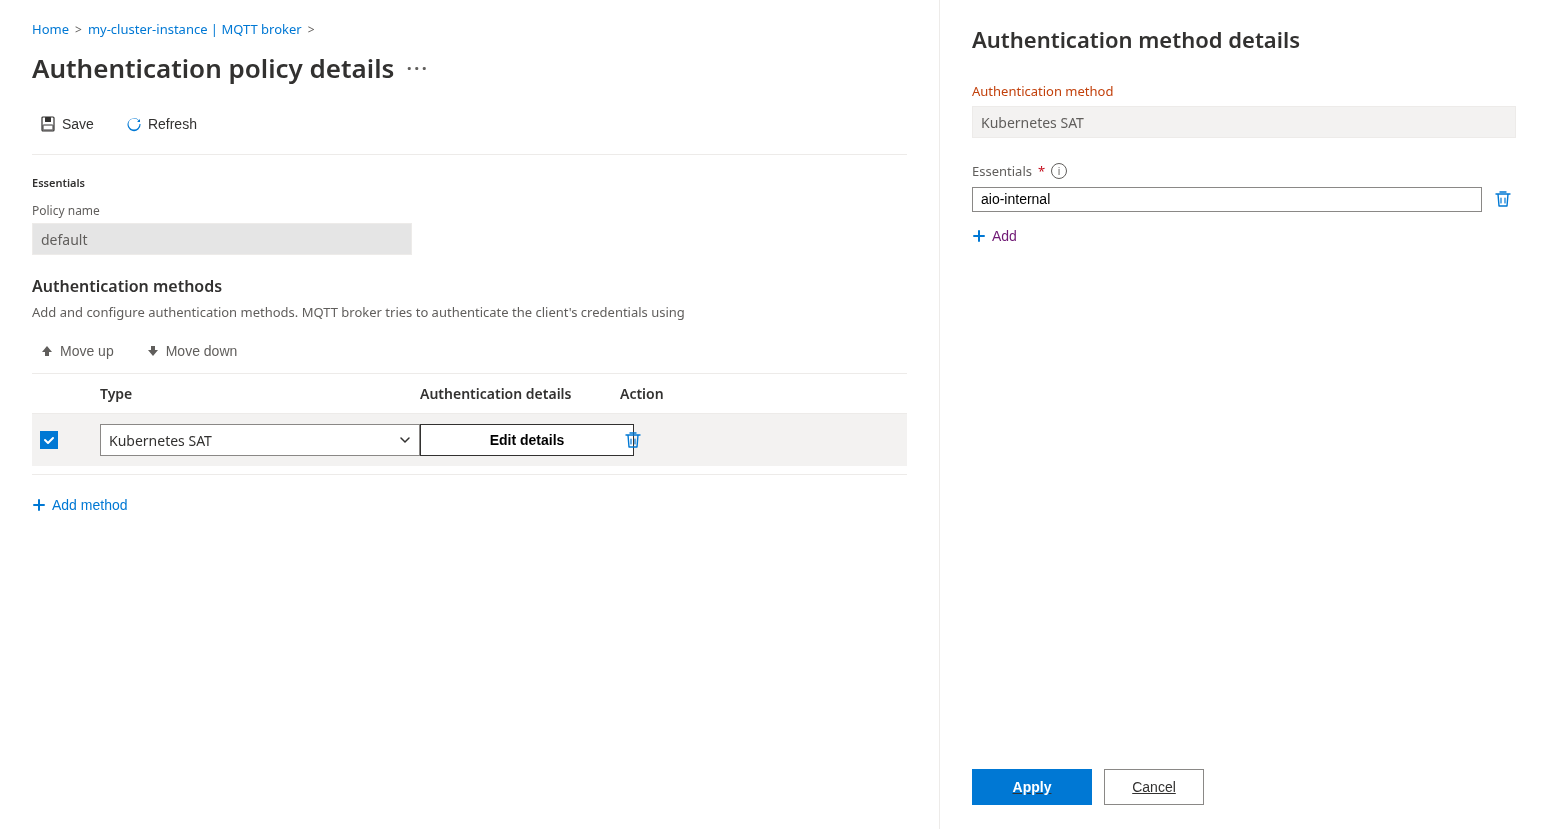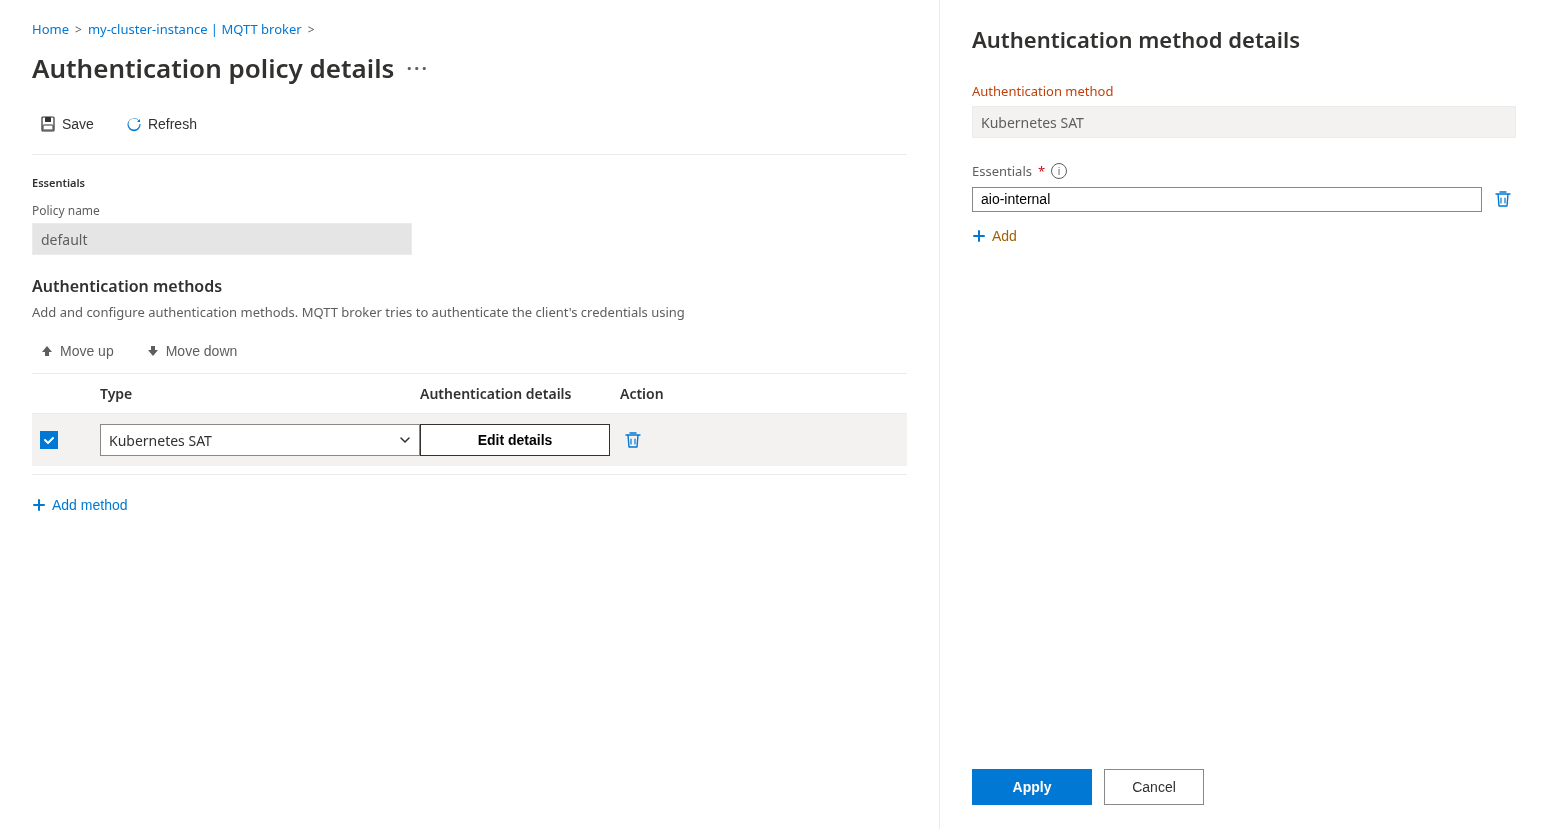--- a/index.html
+++ b/index.html
@@ -185,21 +185,21 @@
       height: 32px;
       border: 1px solid #323130;
       background: #fff;
       padding: 0 16px;
       cursor: pointer;
       font-size: 14px;
       font-weight: 600;
       display: flex;
       align-items: center;
       justify-content: center;
-      width: 190px;
+      width: 214px;
     }
 
     .delete-btn {
       background: none;
       border: none;
       cursor: pointer;
       color: #0078d4;
       display: flex;
       align-items: center;
       padding: 4px;
@@ -291,33 +291,34 @@
       outline: none;
     }
 
     .add-audience-btn {
       display: flex;
       align-items: center;
       gap: 6px;
       background: none;
       border: none;
       cursor: pointer;
-      color: #a16207;
+      color: #701a75;
       font-size: 14px;
       padding: 4px 0;
       margin-top: 4px;
     }
 
     .right-footer {
       position: absolute;
       bottom: 24px;
       left: 32px;
       right: 32px;
       display: flex;
       gap: 12px;
+      text-decoration: underline;
     }
 
     .apply-btn {
       height: 36px;
       min-width: 120px;
       background: #0078d4;
       color: #fff;
       border: none;
       cursor: pointer;
       font-size: 14px;

